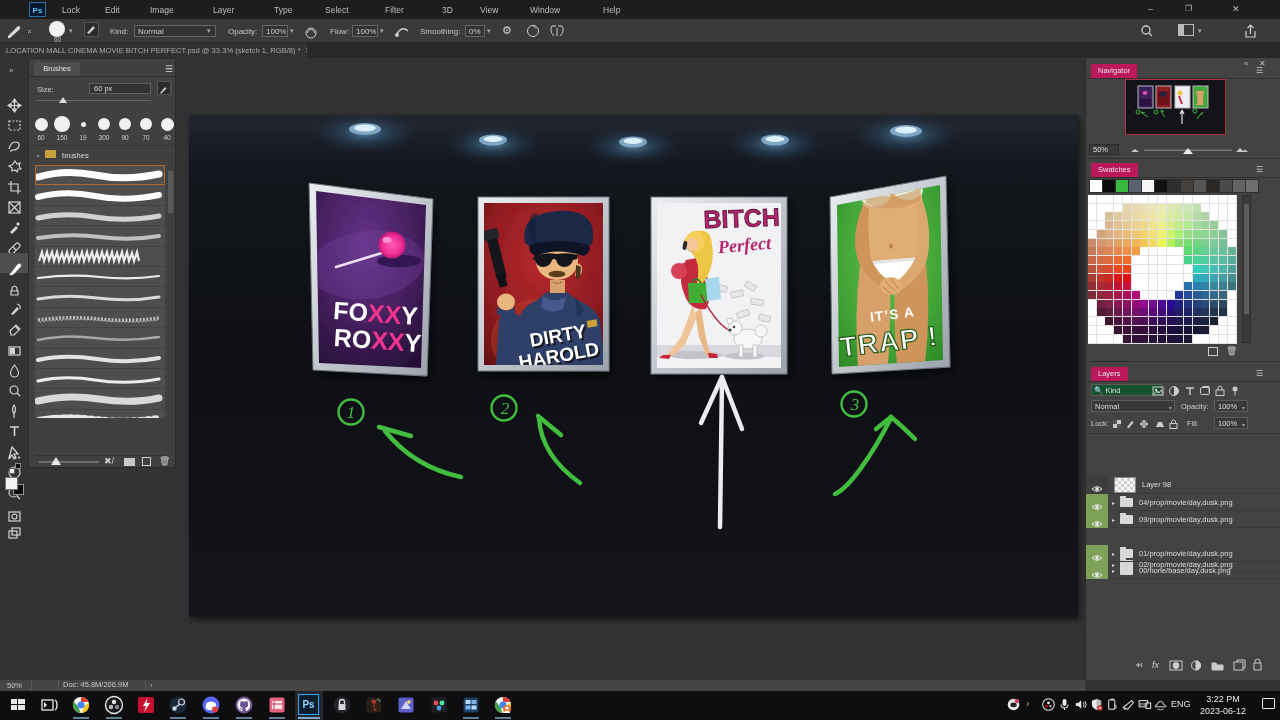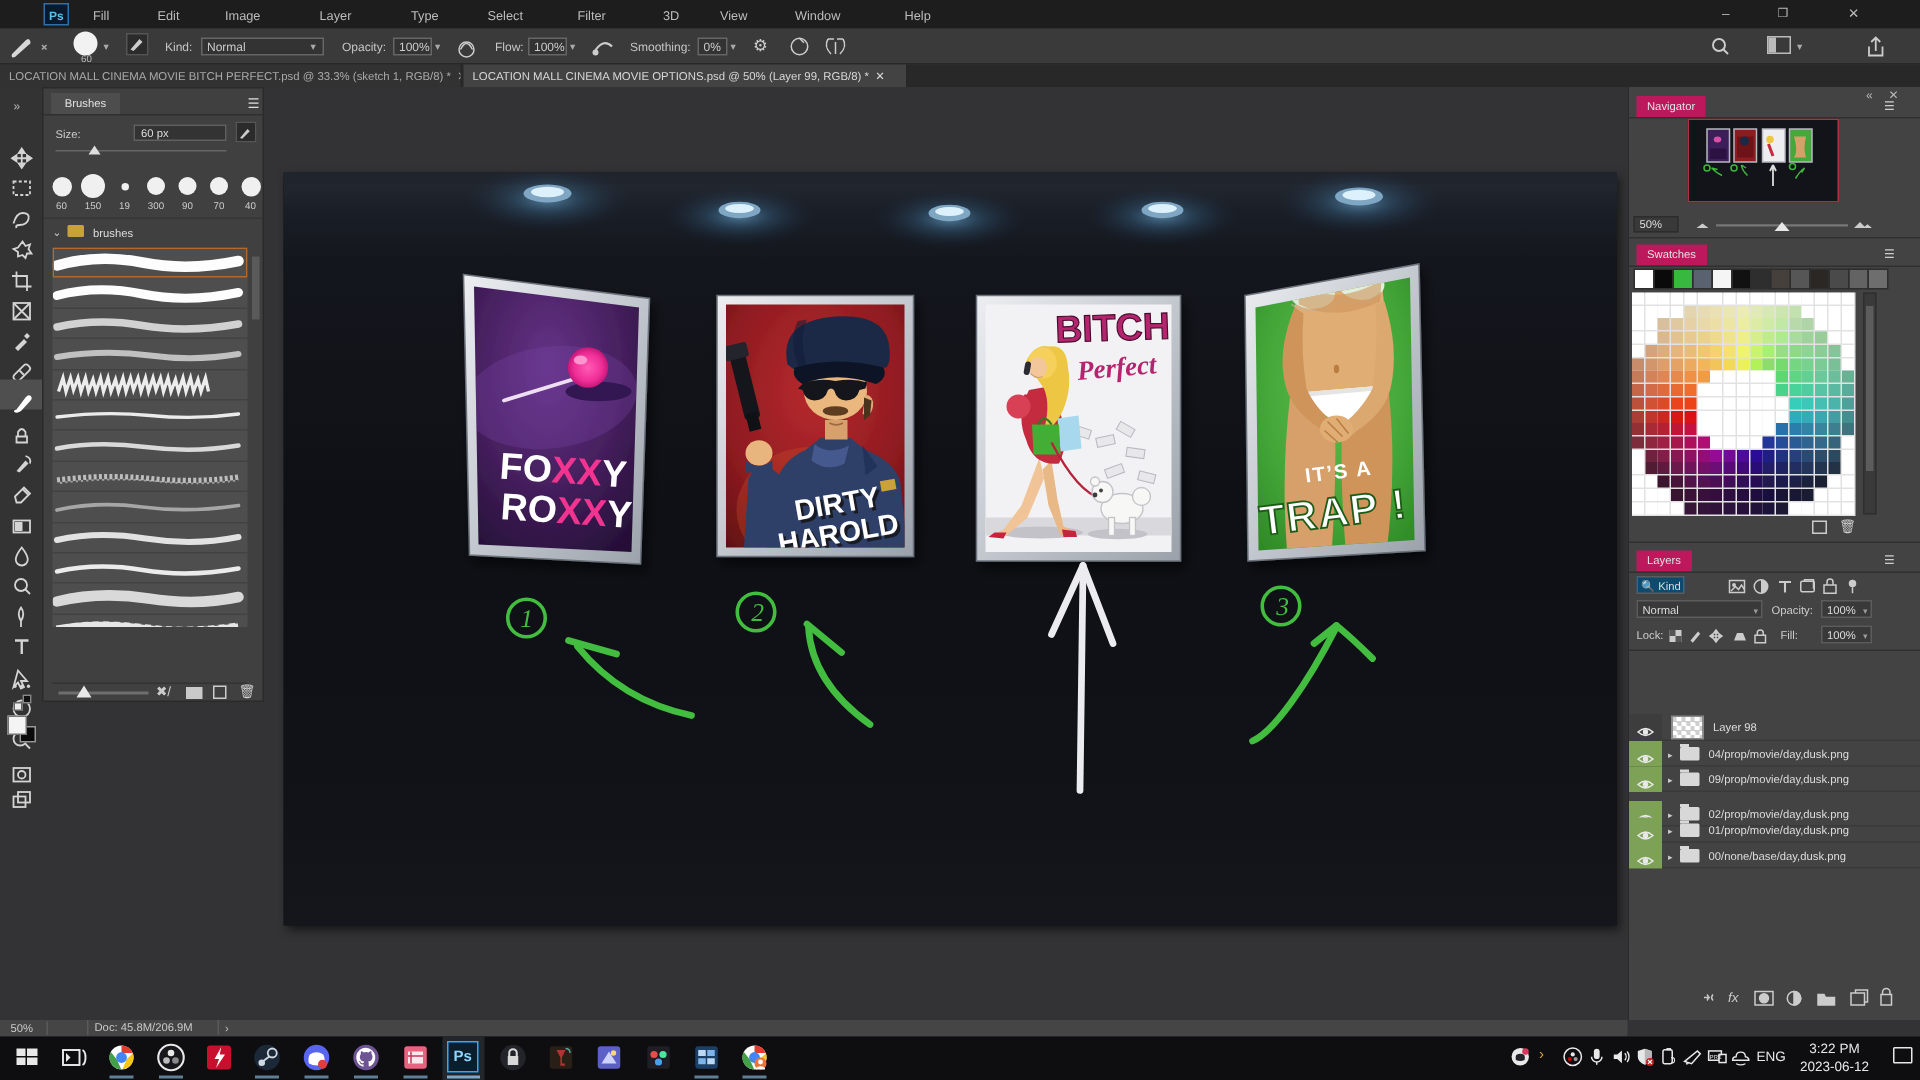--- a/index.html
+++ b/index.html
@@ -34,21 +34,21 @@
 #statusbar{position:absolute;left:0;top:680px;width:1085px;height:11px;background:#454545;color:#c9c9c9;font-size:7.5px}
 
 #taskbar{position:absolute;left:0;top:691px;width:1280px;height:29px;background:#0e0e10}
 .tbico{position:absolute;top:3px;width:22px;height:22px}
 </style></head>
 <body>
 <div id="stage">
 
 <div id="menubar">
   <div id="pslogo">Ps</div>
-  <div class="mi" style="left:62px">Fill</div>
+  <div class="mi" style="left:62px">Lock</div>
   <div class="mi" style="left:105px">Edit</div>
   <div class="mi" style="left:150px">Image</div>
   <div class="mi" style="left:213px">Layer</div>
   <div class="mi" style="left:274px">Type</div>
   <div class="mi" style="left:325px">Select</div>
   <div class="mi" style="left:385px">Filter</div>
   <div class="mi" style="left:442px">3D</div>
   <div class="mi" style="left:480px">View</div>
   <div class="mi" style="left:530px">Window</div>
   <div class="mi" style="left:603px">Help</div>
@@ -104,21 +104,20 @@
         <div style="width:5px;height:10px;background:#bbb"></div>
       </div>
   <div class="ov" style="left:1198px">▾</div>
   <svg class="abs" style="left:1243px;top:4px" width="15" height="16">
         <path d="M3 8 v6 h9 v-6 M7.5 11 V2 M4.5 5 l3-3 3 3" stroke="#ccc" fill="none" stroke-width="1.2"></path>
       </svg>
 </div>
 
 <div id="tabbar">
   <div class="dtab" style="left:0;width:307px;background:#323232;color:#a9a9a9">LOCATION MALL CINEMA MOVIE BITCH PERFECT.psd @ 33.3% (sketch 1, RGB/8) * &nbsp;✕</div>
-  <div class="dtab" style="left:309px;width:295px;background:#434343;color:#d8d8d8">LOCATION MALL CINEMA MOVIE OPTIONS.psd @ 50% (Layer 99, RGB/8) * &nbsp;✕</div>
 </div>
 
 <div id="toolbar">
       <div class="abs" style="left:9px;top:8px;color:#bbb;font-size:8px">»</div>
 <div class="tico" style="top:32px;"><svg width="15" height="15" viewBox="0 0 15 15" style="margin-top:8px">
           <path d="M7.5 1 v13 M1 7.5 h13 M7.5 1 l-2 3 h4z M7.5 14 l-2-3 h4z M1 7.5 l3-2 v4z M14 7.5 l-3-2 v4z" stroke="#d4d4d4" fill="none" stroke-width="1.2"></path>
         </svg></div>
 <div class="tico" style="top:52px;"><svg width="15" height="15" viewBox="0 0 15 15" style="margin-top:8px">
           <rect x="2" y="3" width="11" height="9" stroke="#d4d4d4" fill="none" stroke-width="1.2" stroke-dasharray="2 1.5"></rect>
         </svg></div>
@@ -890,21 +889,21 @@
       </div>
 <div class="abs" style="left:156px;top:137px;width:9px;height:148px;background:#3a3a3a;border:1px solid #2e2e2e">
         <div style="position:absolute;left:1px;top:8px;width:5px;height:110px;background:#5c5c5c"></div>
       </div>
 <div class="abs" style="left:122px;top:289px;width:10px;height:9px;border:1px solid #ccc"></div>
 <div class="abs" style="left:140px;top:288px;color:#ccc;font-size:9px">🗑</div>
 <div class="abs" style="left:0;top:303px;width:195px;height:1px;background:#303030"></div>
 <div class="ptab" style="left:5px;top:309px">Layers</div>
 <div class="pmenu" style="left:170px;top:311px">☰</div>
 <div class="abs" style="left:0;top:323px;width:195px;height:1px;background:#303030"></div>
-<div class="abs" style="left:5px;top:326px;width:32px;height:12px;background:#0c4a6e;border:1px solid #5c5c5c;color:#ddd;font-size:7.5px;line-height:11px"><span style="margin-left:2px">🔍</span> Kind <span style="float:right;color:#999;font-size:6px;margin:2px 2px 0 0">▾</span></div>
+<div class="abs" style="left:5px;top:326px;width:71px;height:12px;background:#14532d;border:1px solid #5c5c5c;color:#ddd;font-size:7.5px;line-height:11px"><span style="margin-left:2px">🔍</span> Kind <span style="float:right;color:#999;font-size:6px;margin:2px 2px 0 0">▾</span></div>
 <svg class="abs" style="left:66px;top:327px" width="12" height="12" viewBox="0 0 12 12">
         <rect x="1" y="2" width="10" height="8" fill="none" stroke="#ccc"></rect>
         <circle cx="4" cy="5" r="1.3" fill="#ccc"></circle>
         <path d="M2 9 l3-3 2 2 2-3 2 3" stroke="#ccc" fill="none"></path>
       </svg>
 <svg class="abs" style="left:82px;top:327px" width="12" height="12" viewBox="0 0 12 12">
         <circle cx="6" cy="6" r="4.5" fill="none" stroke="#ccc"></circle>
         <path d="M6 1.5 a4.5 4.5 0 0 1 0 9z" fill="#ccc"></path>
       </svg>
 <svg class="abs" style="left:98px;top:327px" width="12" height="12" viewBox="0 0 12 12">
@@ -974,21 +973,21 @@
             </svg></div>
         </div>
         <div class="abs" style="left:26px;top:5px;color:#ccc;font-size:6px">▸</div>
         <div class="abs" style="left:34px;top:4px">
           <div style="position:absolute;width:13px;height:9px;background:#d8d8d8;border-radius:1px">
             <div style="position:absolute;top:-2px;width:6px;height:2px;background:#d8d8d8"></div>
           </div>
         </div>
         <div class="abs" style="left:53px;top:4px;color:#ddd;font-size:7.5px;white-space:nowrap">09/prop/movie/day,dusk.png</div>
       </div>
-<div class="abs" style="left:0;top:476px;width:195px;height:17px;border-bottom:1px solid #3a3a3a">
+<div class="abs" style="left:0;top:498px;width:195px;height:17px;border-bottom:1px solid #3a3a3a">
         <div class="abs" style="left:0;top:0;width:22px;height:17px;background:#7da257">
           <div style="margin:4px 0 0 5px"><svg width="12" height="10" viewBox="0 0 12 10">
               <path d="M1 5 Q6 0.5 11 5 Q6 9.5 1 5z" fill="none" stroke="#e8e8e8" stroke-width="1"></path>
               <circle cx="6" cy="5" r="1.8" fill="#e8e8e8"></circle>
             </svg></div>
         </div>
         <div class="abs" style="left:26px;top:5px;color:#ccc;font-size:6px">▸</div>
         <div class="abs" style="left:34px;top:4px">
           <div style="position:absolute;width:13px;height:9px;background:#d8d8d8;border-radius:1px">
             <div style="position:absolute;top:-2px;width:6px;height:2px;background:#d8d8d8"></div>

